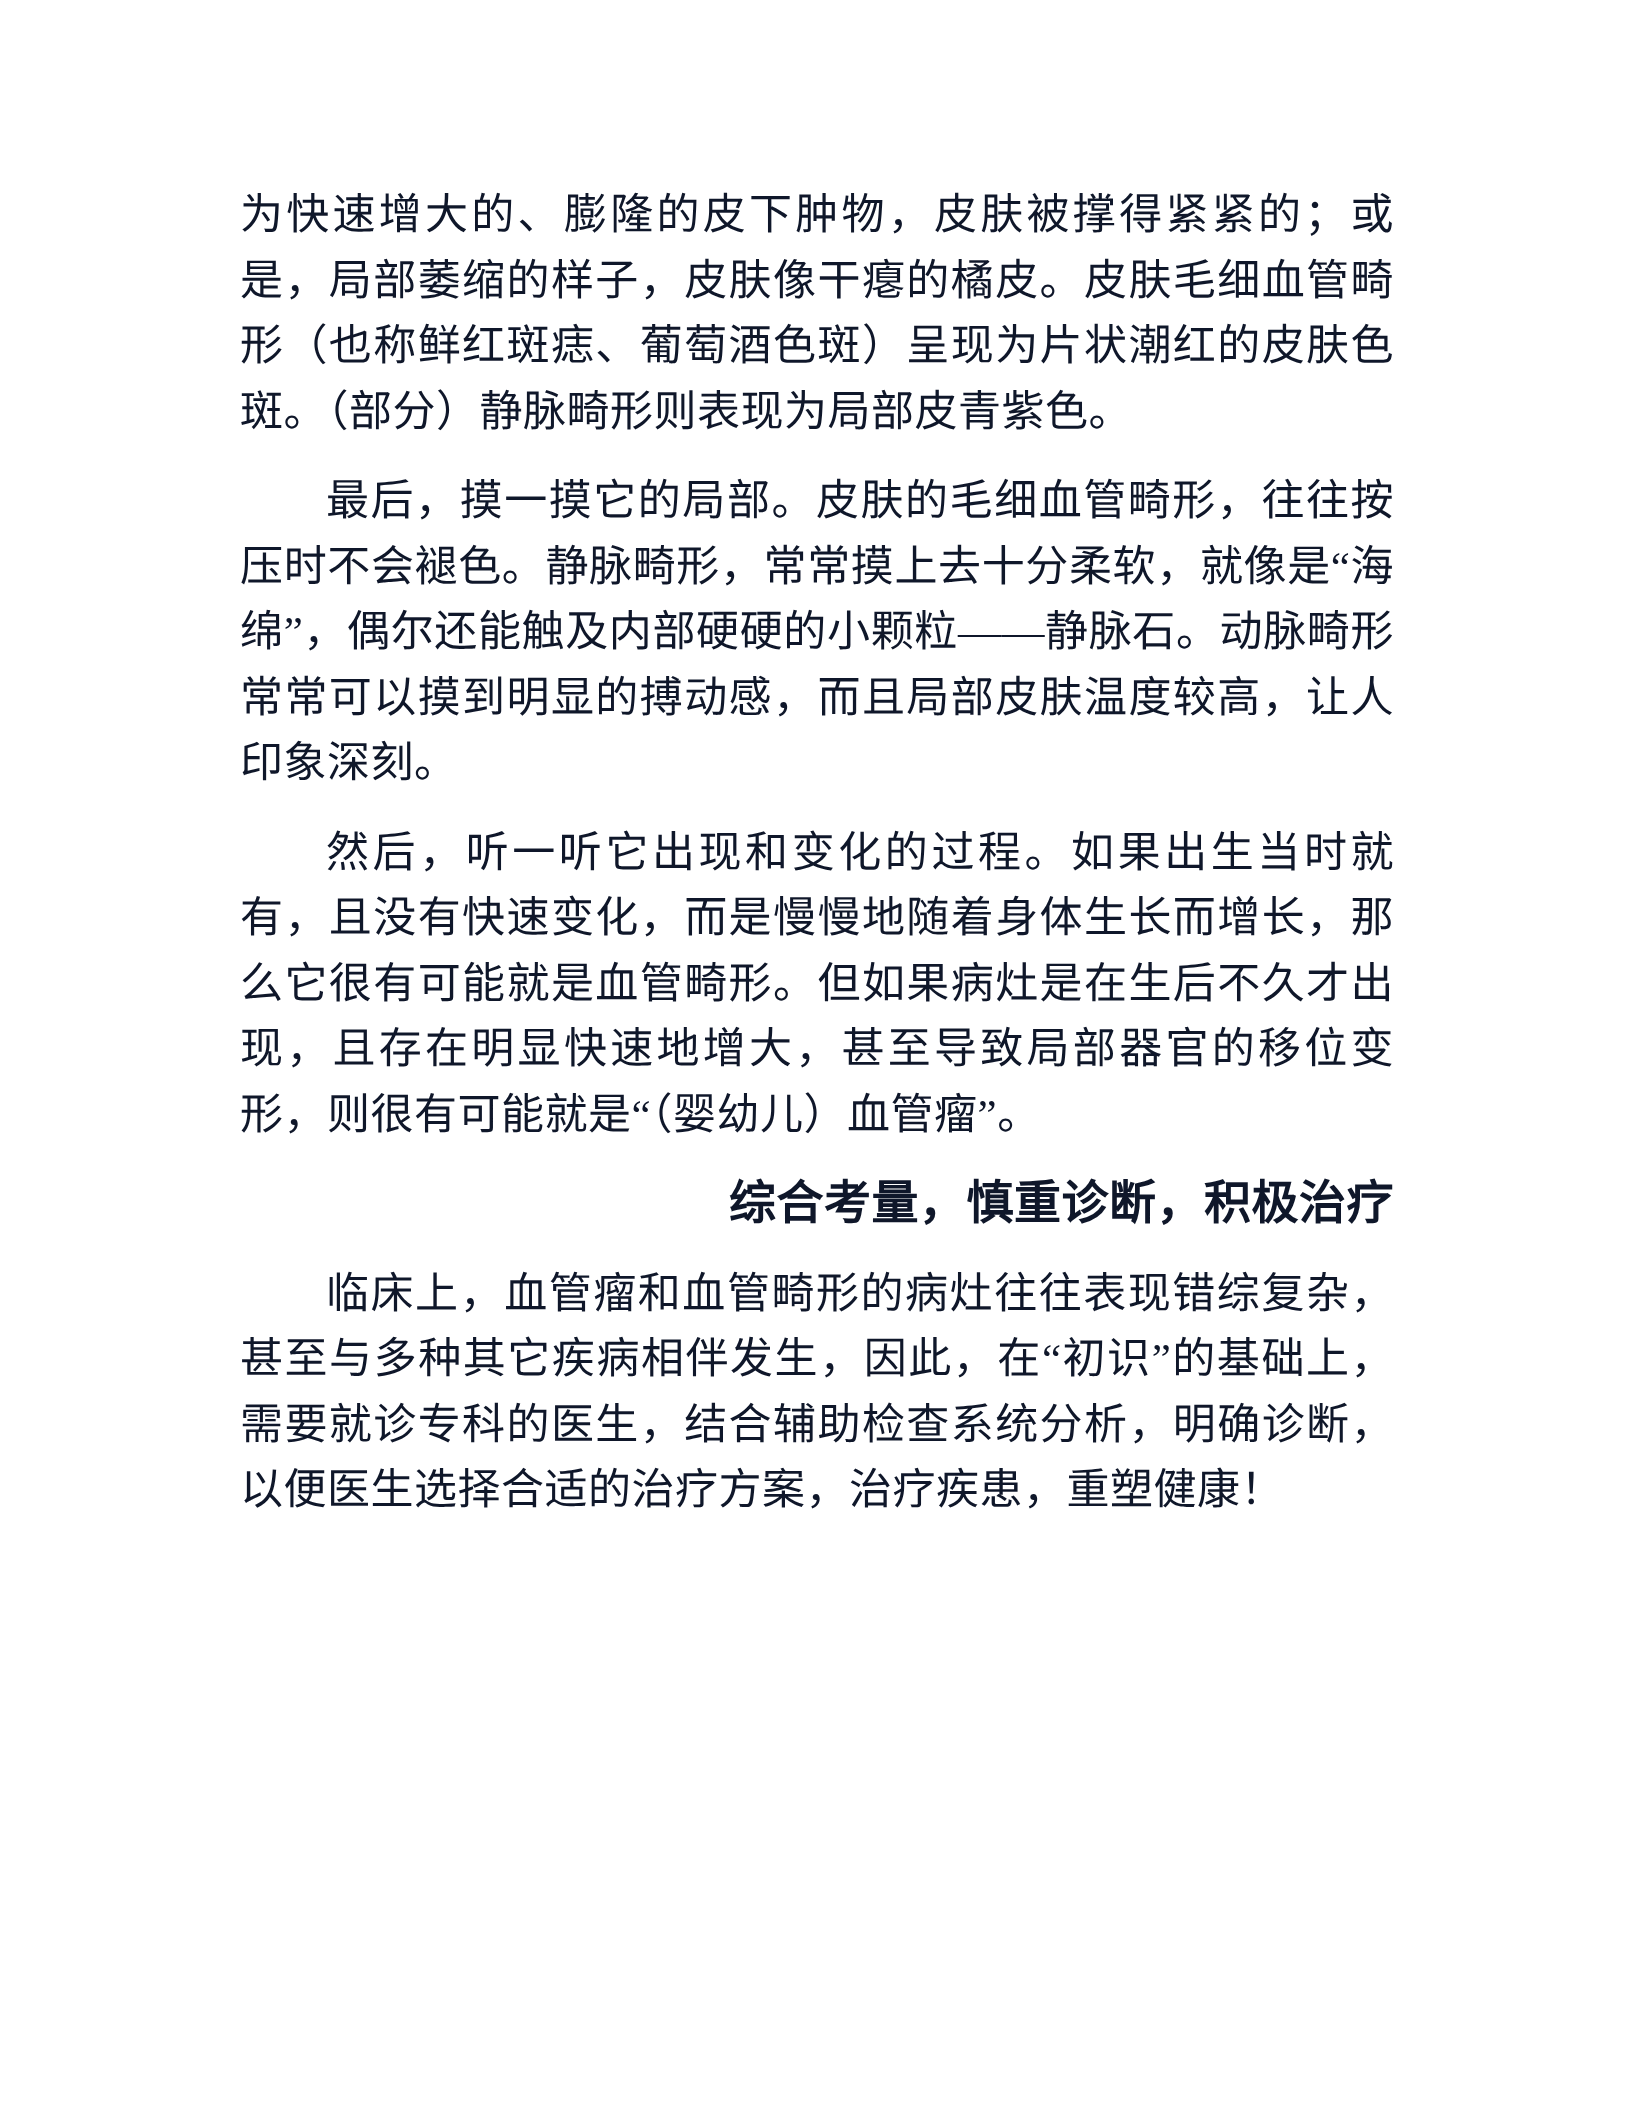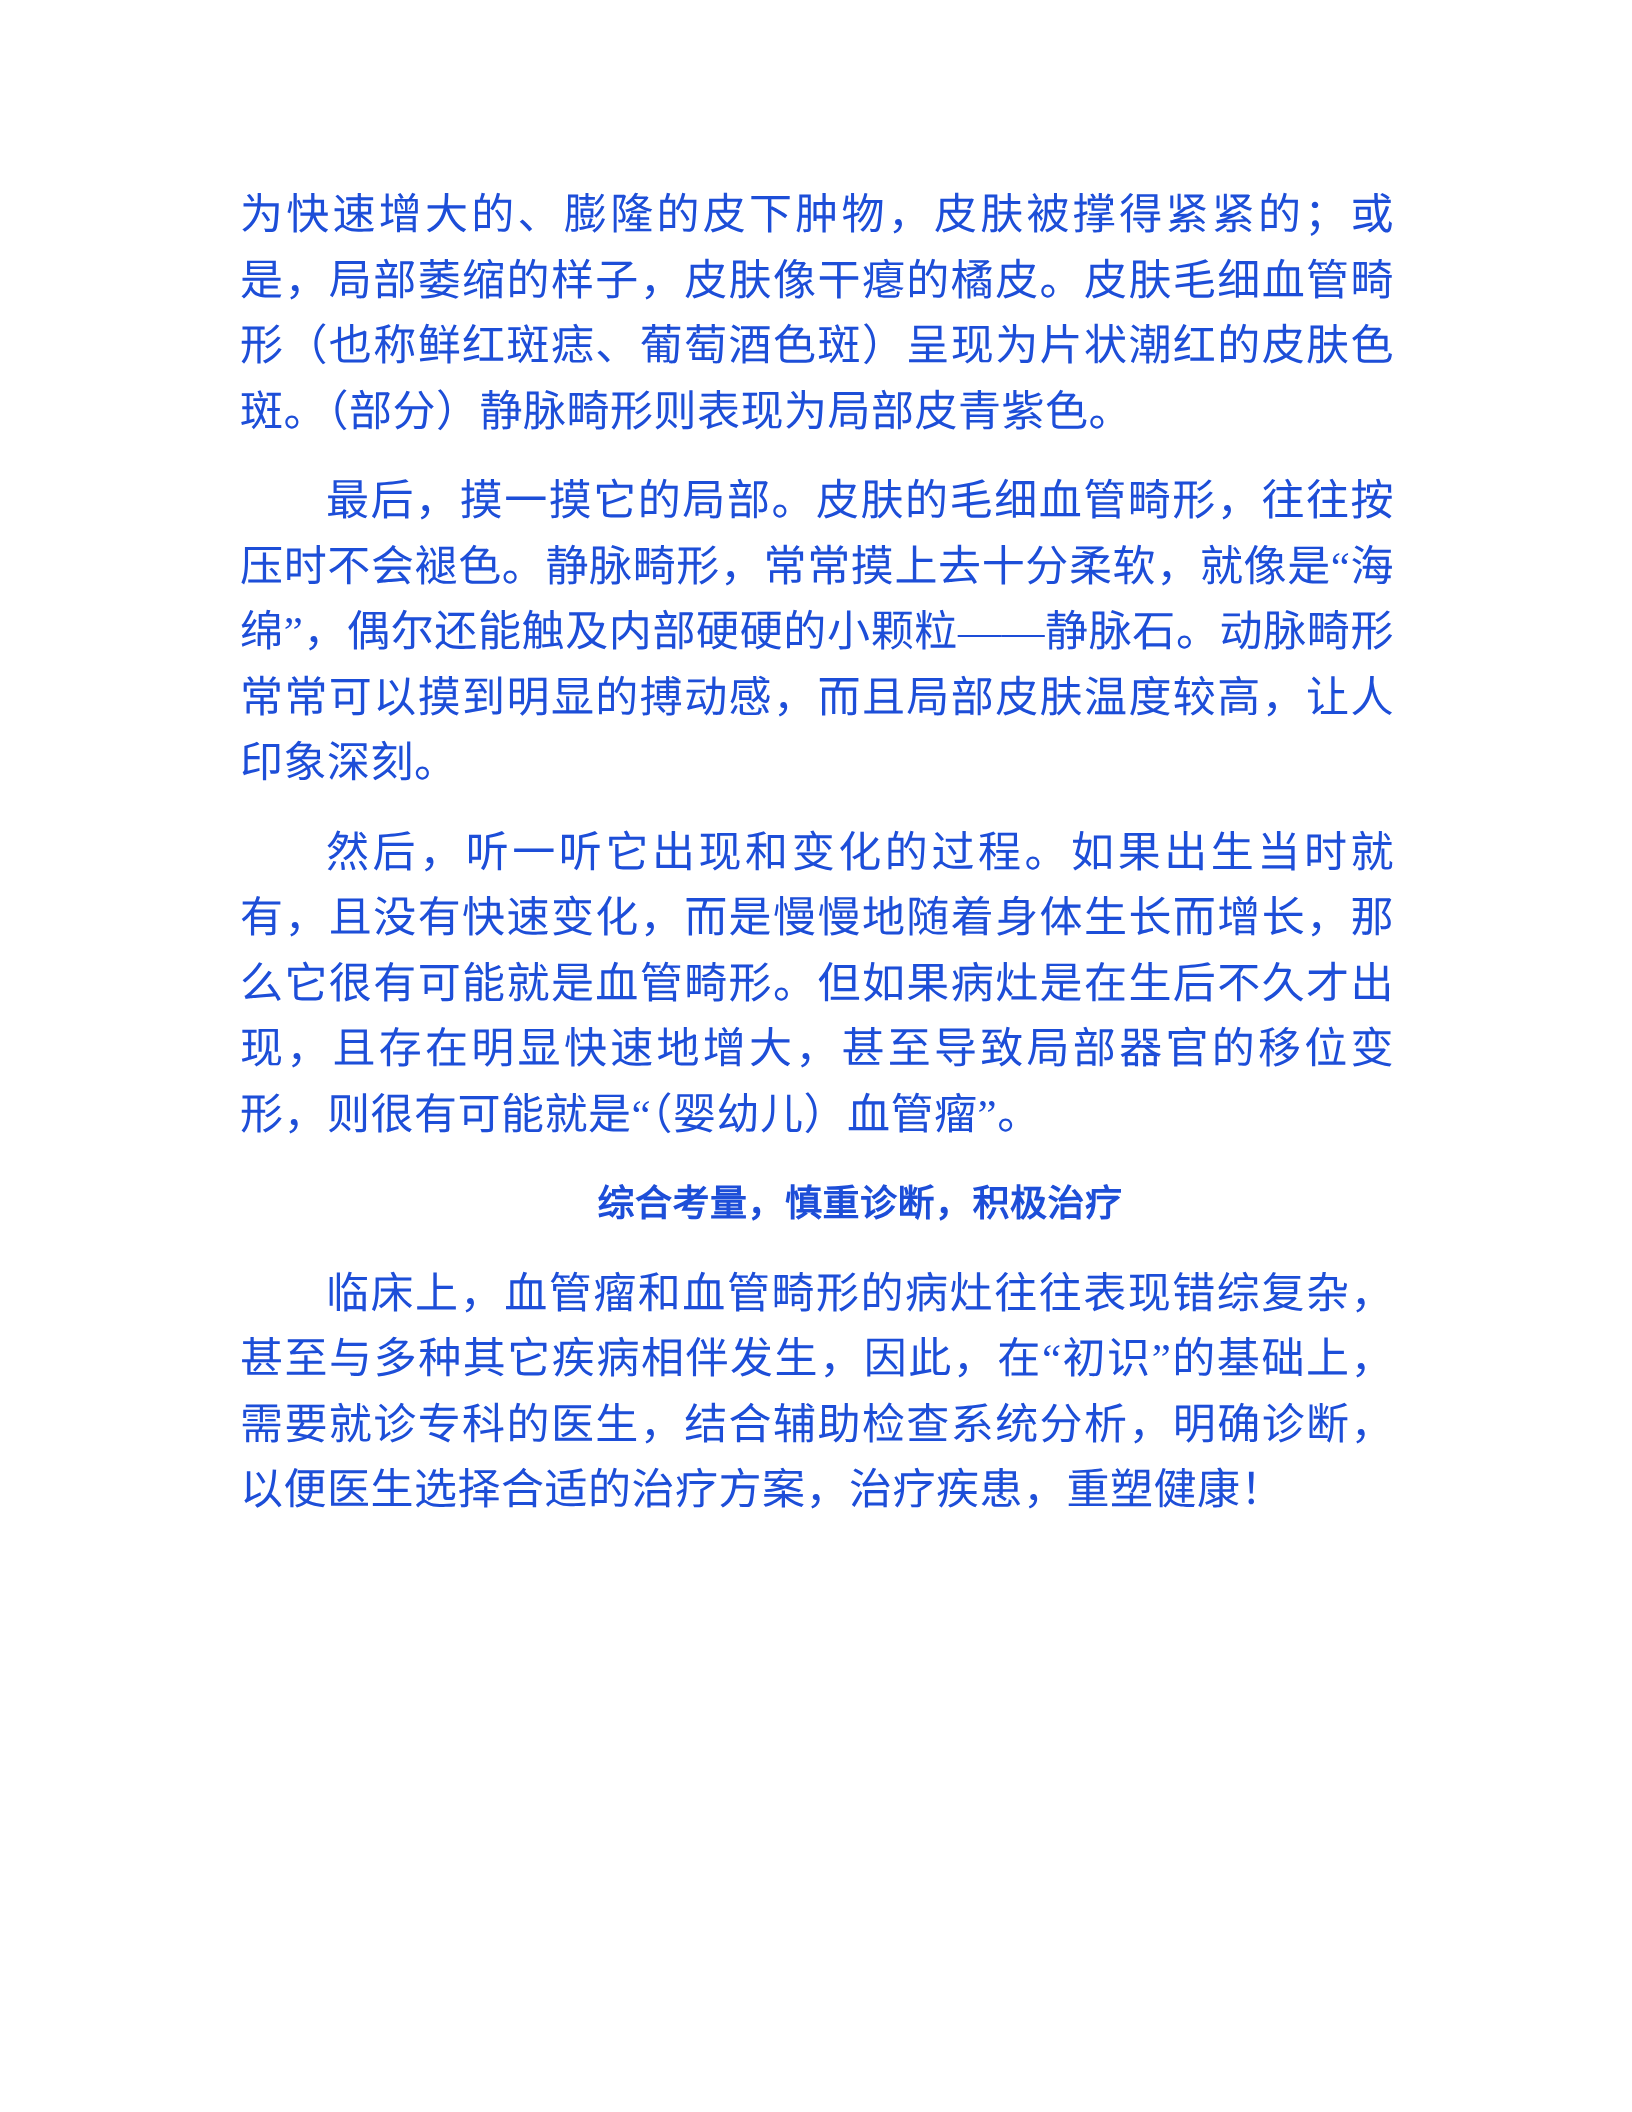--- a/index.html
+++ b/index.html
@@ -17,39 +17,39 @@
       overflow: hidden;
       font-family: "Liberation Serif", "DejaVu Serif", serif;
     }
     .text-block {
       position: absolute;
       left: 240px;
       top: 182px;
       width: 1154px;
       font-size: 43px;
       line-height: 65.5px;
-      color: #1d4ed8;
+      color: #0f172a;
       text-align: justify;
       text-justify: inter-character;
       letter-spacing: 0.5px;
     }
     .para {
       margin: 0 0 24px 0;
       text-indent: 86px;
     }
     .para.no-indent {
       text-indent: 0;
     }
     .section-heading {
       margin: 0 0 24px 0;
-      font-size: 37px;
+      font-size: 47px;
       line-height: 65.5px;
       font-weight: bold;
       text-indent: 86px;
-      text-align: center;
+      text-align: right;
     }
   </style>
 </head>
 <body>
 
 <div class="page">
   <div class="text-block">
     <p class="para no-indent">为快速增大的、膨隆的皮下肿物，皮肤被撑得紧紧的；或是，局部萎缩的样子，皮肤像干瘪的橘皮。皮肤毛细血管畸形（也称鲜红斑痣、葡萄酒色斑）呈现为片状潮红的皮肤色斑。（部分）静脉畸形则表现为局部皮青紫色。</p>
     <p class="para">最后，摸一摸它的局部。皮肤的毛细血管畸形，往往按压时不会褪色。静脉畸形，常常摸上去十分柔软，就像是“海绵”，偶尔还能触及内部硬硬的小颗粒——静脉石。动脉畸形常常可以摸到明显的搏动感，而且局部皮肤温度较高，让人印象深刻。</p>
     <p class="para">然后，听一听它出现和变化的过程。如果出生当时就有，且没有快速变化，而是慢慢地随着身体生长而增长，那么它很有可能就是血管畸形。但如果病灶是在生后不久才出现，且存在明显快速地增大，甚至导致局部器官的移位变形，则很有可能就是“（婴幼儿）血管瘤”。</p>

